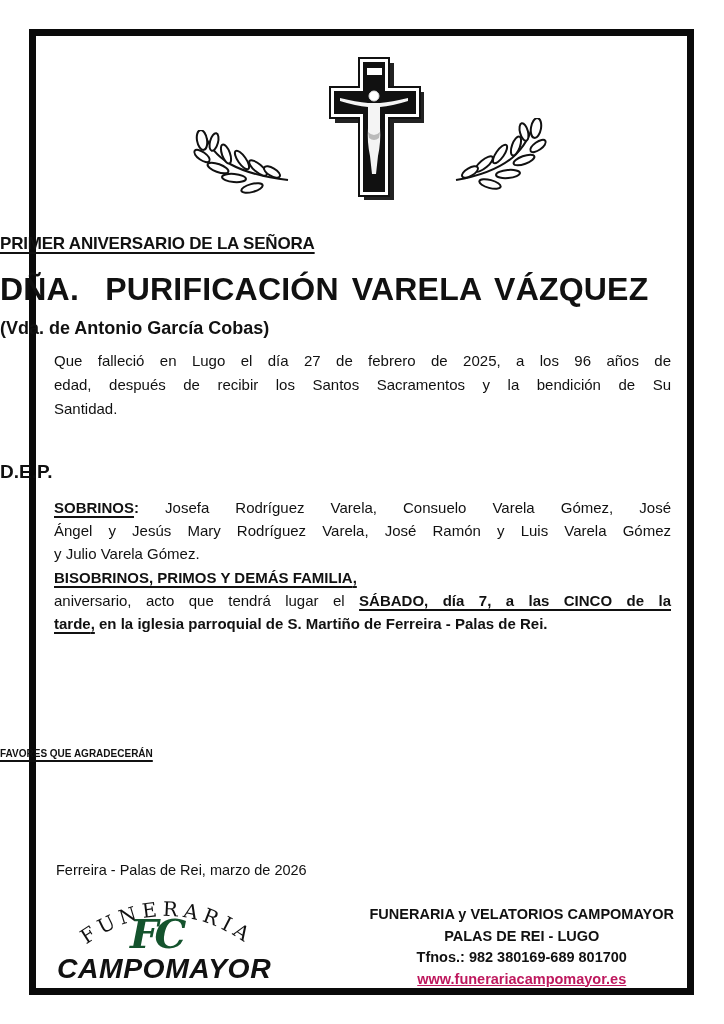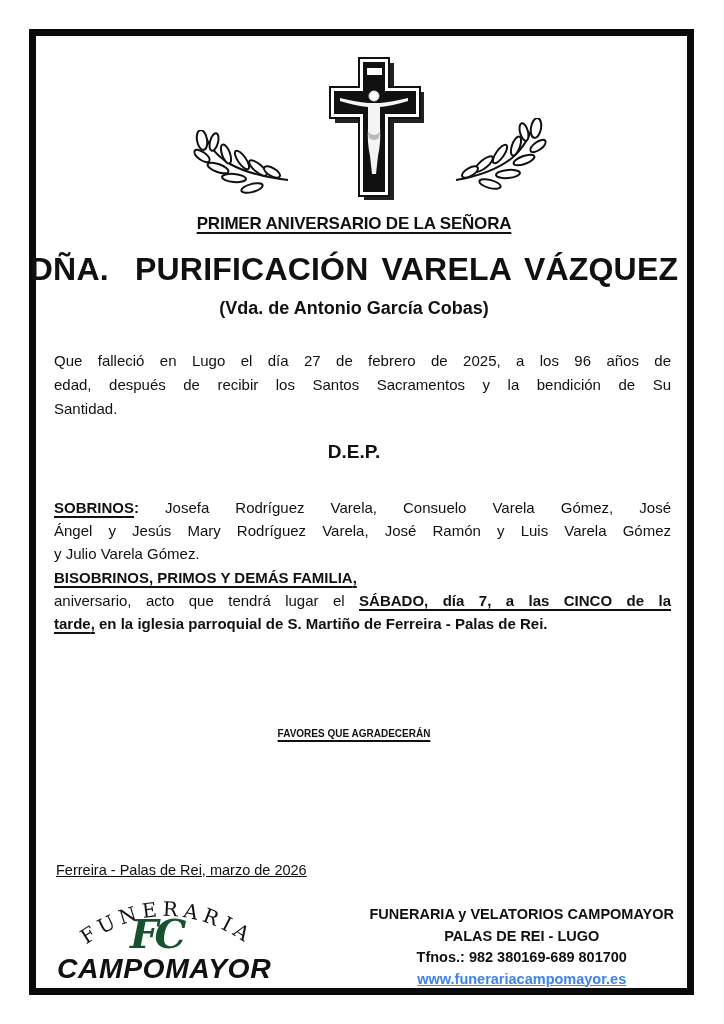--- a/index.html
+++ b/index.html
@@ -1,43 +1,43 @@
 <!DOCTYPE html>
 <html><head>
 <meta charset="utf-8">
 <style>
   html, body { margin: 0; padding: 0; background: #ffffff; }
   body { width: 724px; height: 1024px; position: relative; overflow: hidden;
          font-family: "Liberation Sans", "DejaVu Sans", sans-serif; color: #111111; }
   .frame { position: absolute; left: 29px; top: 29px; width: 651px; height: 952px;
            border: 7px solid #0a0a0a; background: #ffffff; }
   .abs { position: absolute; }
-  .center { text-align: center; left: 0; right: 16px; }
+  .center { left: 0; right: 16px; margin-top: 20px; }
   .u { text-decoration: underline; text-decoration-thickness: 2px; text-underline-offset: 3px; }
   .b { font-weight: bold; }
 
   .heading-sub { top: 214px; font-size: 17px; font-weight: bold; letter-spacing: -0.2px; }
   .heading-name { top: 251px; font-size: 32px; font-weight: bold; letter-spacing: 0.2px; word-spacing: 4px; }
   .heading-widow { top: 298px; font-size: 18px; font-weight: bold; }
 
   .para { left: 54px; width: 617px; font-size: 15px; line-height: 24px;
           text-align: justify; }
   .para-1 { top: 349px; }
   .dep { top: 441px; font-size: 19px; font-weight: bold; }
   .para-2 { top: 496px; line-height: 23.2px; }
   .line { display: block; }
   .justify-line { display: block; text-align: justify; text-align-last: justify; }
 
   .favores { top: 728px; font-size: 10px; font-weight: bold; }
 
-  .place-date { left: 56px; top: 862px; font-size: 14.5px; text-decoration: underline; }
+  .place-date { left: 56px; top: 862px; font-size: 14.5px; }
 
   .company { right: 50px; top: 904px; text-align: center; font-size: 14.5px;
              font-weight: bold; line-height: 21.5px; }
-  .company a { color: #3b82f6; text-decoration: underline; }
+  .company a { color: #be185d; text-decoration: underline; }
 
   .logo { left: 52px; top: 888px; width: 230px; height: 100px; }
   .logo-main { position: absolute; left: 5px; top: 66px; font-size: 27px; font-weight: bold;
                font-style: italic; letter-spacing: 0.5px; color: #111; transform: scaleX(1.05); transform-origin: left; }
   .logo-fc { position: absolute; left: 78px; top: 22px; font-family: "DejaVu Serif", serif;
              font-style: italic; font-size: 40px; font-weight: bold; color: #14532d; letter-spacing: -4px; }
 </style>
 </head>
 <body>
 

